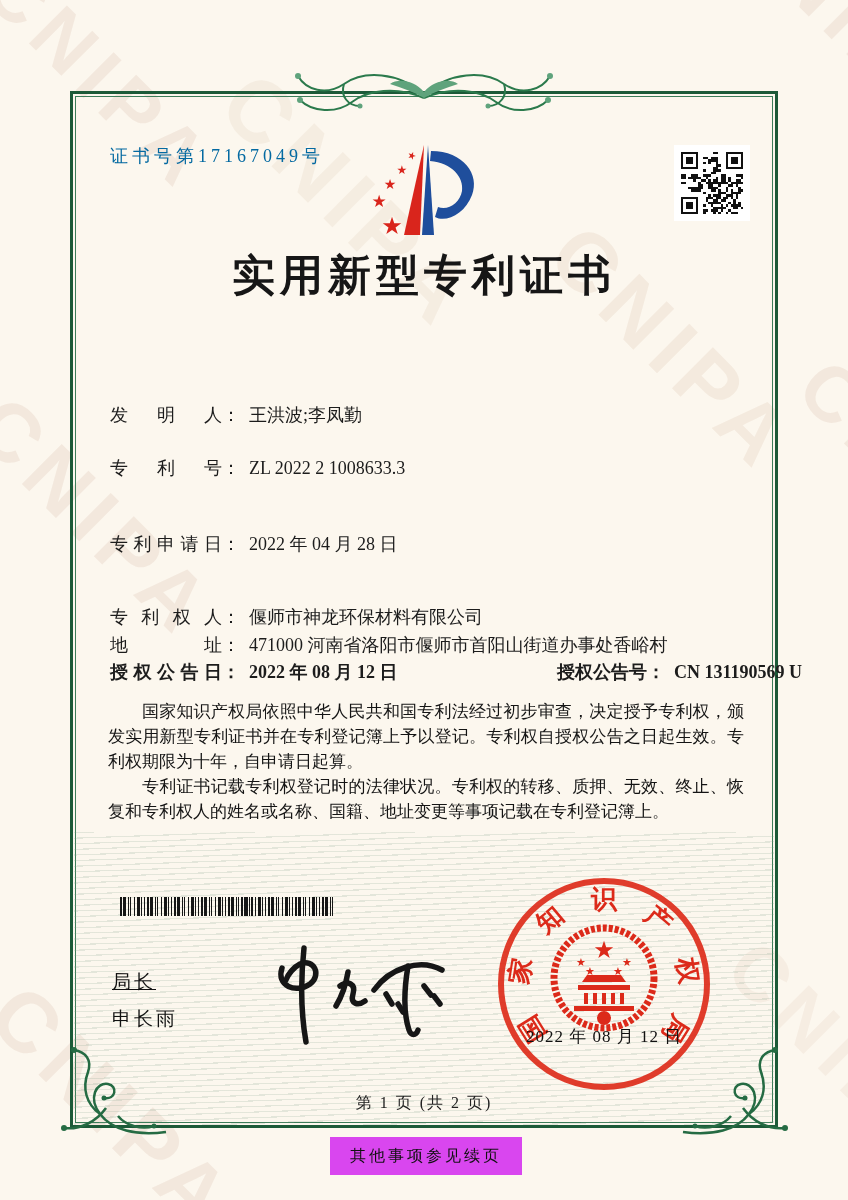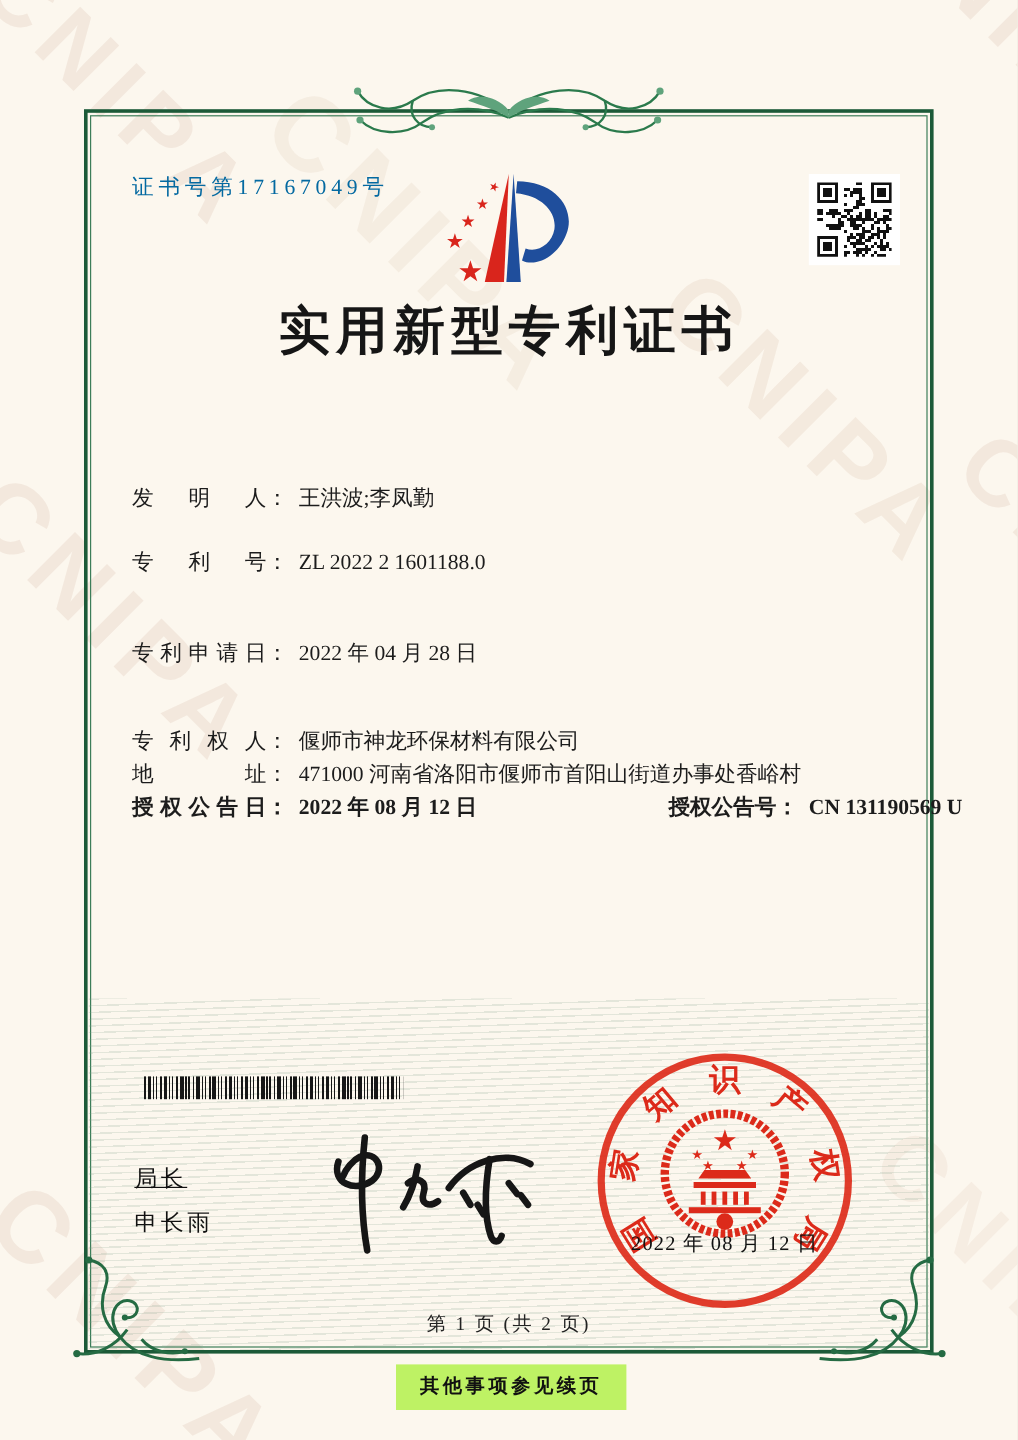--- a/index.html
+++ b/index.html
@@ -61,22 +61,22 @@
   .seal-char { position:absolute; left:50%; top:50%; width:28px; height:28px;
                margin-left:-14px; margin-top:-14px; text-align:center;
                font-size:26px; font-weight:bold; color:#dc2a1a; line-height:28px; }
   .seal-emblem { position:absolute; left:52px; top:46px; }
   .seal-date { position:absolute; left:0; top:153px; width:224px; text-align:center;
                font-size:17px; color:#111; letter-spacing:1px; white-space:nowrap; }
 
   .page-info { position:absolute; left:0; top:1093px; width:848px; text-align:center;
                font-size:16px; letter-spacing:2px; color:#222;font-family:Liberation Serif, serif; }
   .cont-box { position:absolute; left:330px; top:1137px; width:192px; height:38px;
-              background:#bef264; text-align:center; line-height:38px;
-              font-size:16px; letter-spacing:3px; color:#111;font-weight:bold; }
+              background:#d946ef; text-align:center; line-height:38px;
+              font-size:16px; letter-spacing:3px; color:#111; }
 
   .flourish { position:absolute; }
   svg text.star { font-family:"DejaVu Sans",sans-serif; }
 </style>
 </head>
 <body>
 
 <div class="page">
 
   <span class="wm" style="left:-45px; top:30px;  font-size:78px;">CNIPA</span>
@@ -347,36 +347,40 @@
         <rect x="2" y="20" width="3" height="3"></rect>
       </svg>
   </div>
 
   <div class="title">实用新型专利证书</div>
 
   <div class="row" style="top:403px;">
     <span class="flabel">发明人</span><span class="colon">：</span><span class="fvalue">王洪波;李凤勤</span>
   </div>
   <div class="row" style="top:456px;">
-    <span class="flabel">专利号</span><span class="colon">：</span><span class="fvalue">ZL 2022 2 1601188.0</span>
+    <span class="flabel">专利号</span><span class="colon">：</span><span class="fvalue">ZL 2022 2 1008633.3</span>
   </div>
   <div class="row" style="top:532px;font-family:Liberation Serif, serif;">
     <span class="flabel">专利申请日</span><span class="colon">：</span><span class="fvalue">2022 年 04 月 28 日</span>
   </div>
   <div class="row" style="top:578px;margin-top:27px;">
     <span class="flabel">专利权人</span><span class="colon">：</span><span class="fvalue">偃师市神龙环保材料有限公司</span>
   </div>
   <div class="row" style="top:633px;">
     <span class="flabel">地址</span><span class="colon">：</span><span class="fvalue">471000  河南省洛阳市偃师市首阳山街道办事处香峪村</span>
   </div>
   <div class="row" style="top:660px; width:640px;font-weight:bold;">
     <span class="flabel">授权公告日</span><span class="colon">：</span><span class="fvalue">2022 年 08 月 12 日</span>
     <span class="grant-no"><span>授权公告号</span><span>：</span><span class="fvalue">CN 131190569 U</span></span>
   </div>
 
+  <div class="paras">
+    <p>国家知识产权局依照中华人民共和国专利法经过初步审查，决定授予专利权，颁发实用新型专利证书并在专利登记簿上予以登记。专利权自授权公告之日起生效。专利权期限为十年，自申请日起算。</p>
+    <p>专利证书记载专利权登记时的法律状况。专利权的转移、质押、无效、终止、恢复和专利权人的姓名或名称、国籍、地址变更等事项记载在专利登记簿上。</p>
+  </div>
 
   <div class="barcode"></div>
 
   <div class="signer-title">局长</div>
   <div class="signer-name">申长雨</div>
 
   <svg class="signature" width="200" height="105" viewBox="0 0 200 105">
     <g stroke="#161616" fill="none" stroke-width="5.5" stroke-linecap="round">
       <path d="M52,6 C49,34 48,66 54,100"></path>
       <path d="M30,26 C24,44 44,52 58,42 C70,33 62,16 48,22 C42,25 36,32 34,38"></path>

